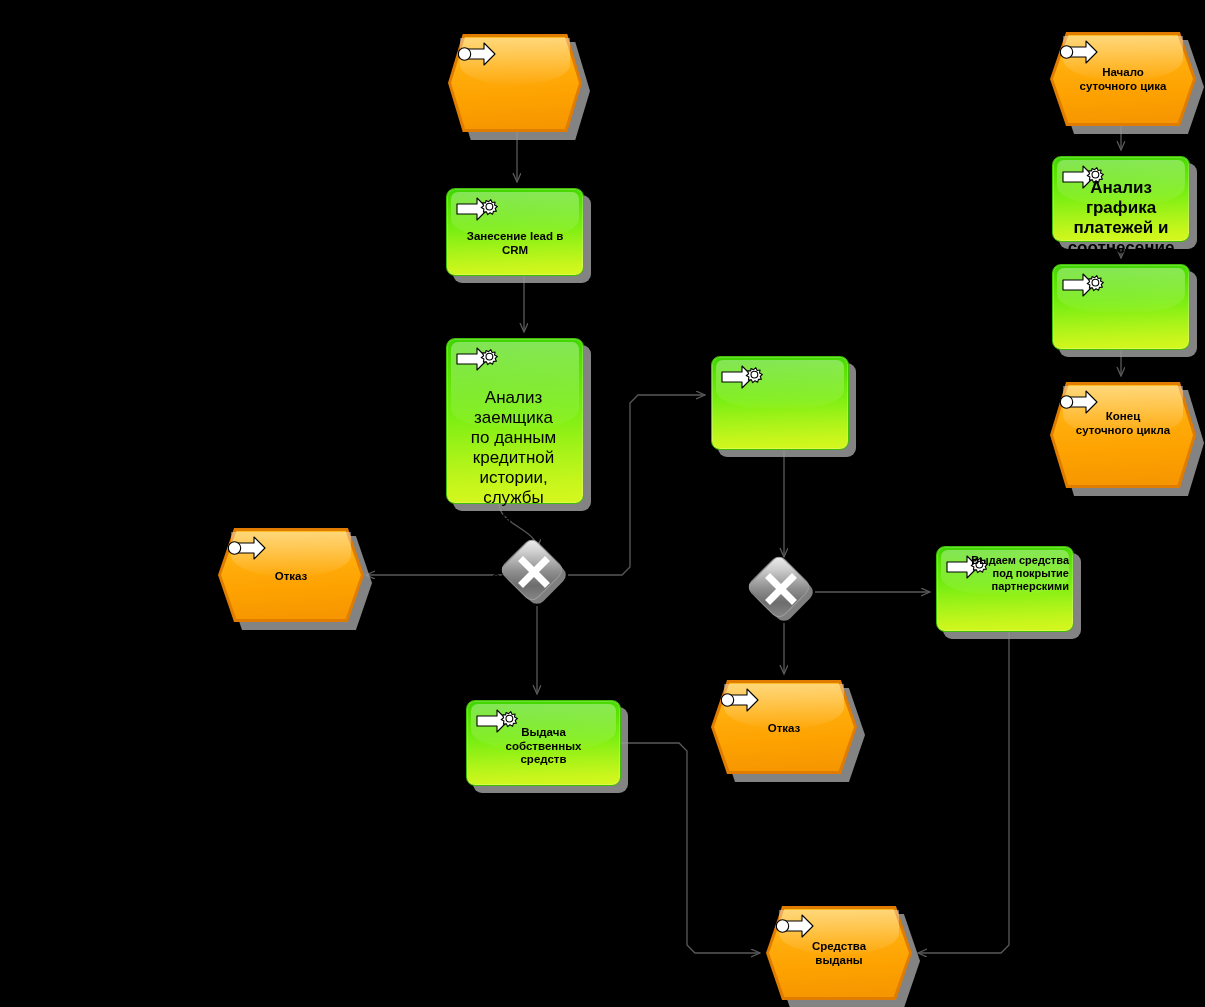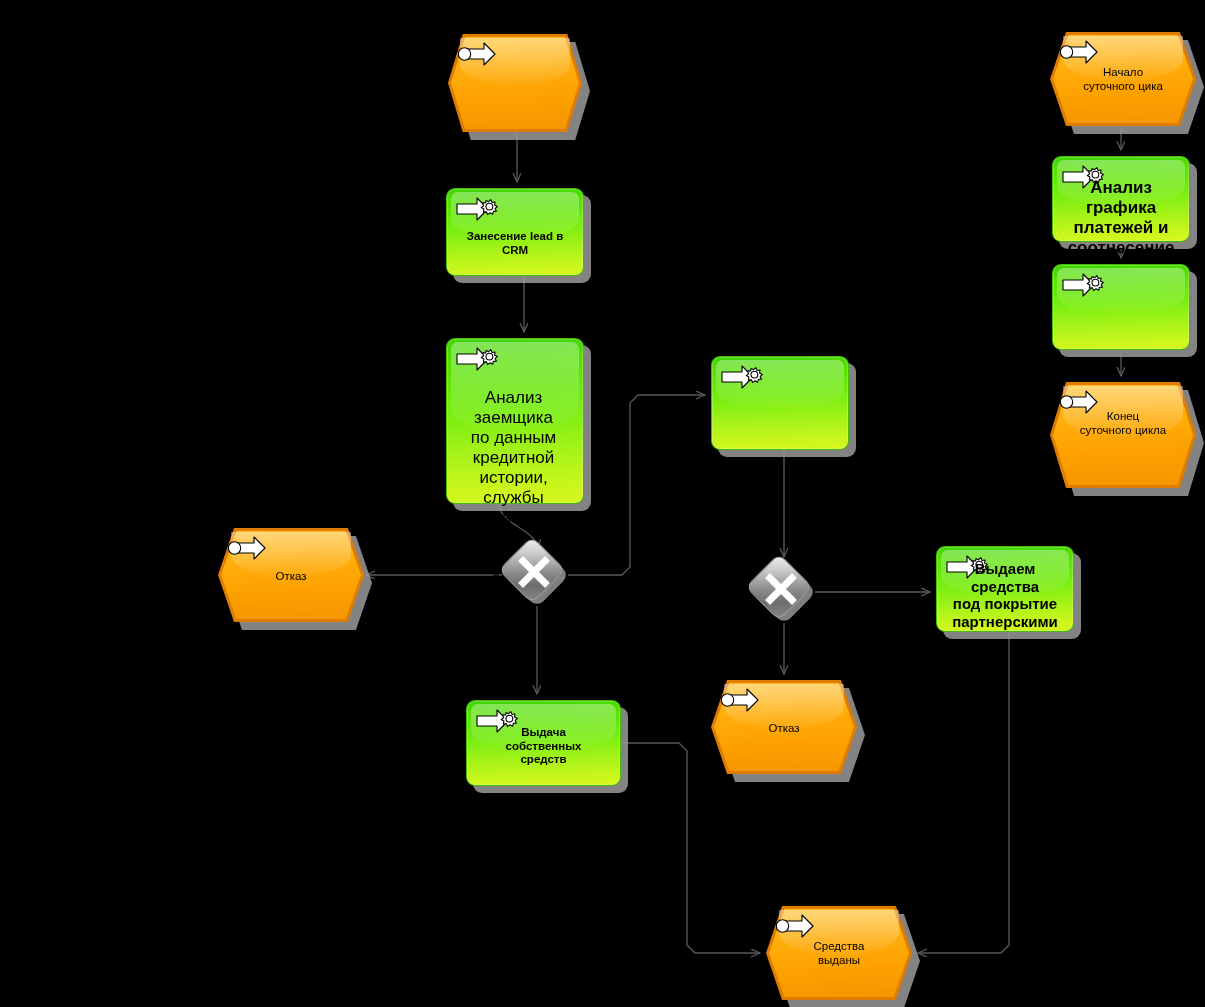--- a/index.html
+++ b/index.html
@@ -35,21 +35,21 @@
                  clip-path:polygon(11% 0,89% 0,100% 50%,89% 100%,11% 100%,0 50%);}
   .event .rim{position:absolute;left:0;top:0;right:0;bottom:0;
               background:#e07c00;
               clip-path:polygon(11% 0,89% 0,100% 50%,89% 100%,11% 100%,0 50%);}
   .event .inner{position:absolute;left:3px;top:3px;right:3px;bottom:3px;
                 background:linear-gradient(177deg,#ffbe22 0%,#ffad0c 36%,#fda100 66%,#f59500 100%);
                 clip-path:polygon(11% 0,89% 0,100% 50%,89% 100%,11% 100%,0 50%);}
   .event .gloss{position:absolute;left:9%;top:4px;right:9%;height:48%;
                 background:linear-gradient(180deg,rgba(255,255,255,.40),rgba(255,255,255,.02));
                 border-radius:0 0 60px 60px/0 0 22px 22px;}
-  .event .lbl{font-weight:normal;}
+  .event .lbl{font-weight:bold;}
 
   
   .ic{position:absolute;left:10px;top:7px;width:46px;height:28px;}
   .ic svg{display:block;}
 
   
   .gw{position:absolute;width:62px;height:62px;}
   .gw .sh{position:absolute;left:8px;top:8px;width:46px;height:46px;
           background:#8d8d8d;border-radius:9px;transform:rotate(45deg);opacity:.9;}
   .gw .bd{position:absolute;left:2px;top:2px;width:46px;height:46px;
@@ -210,21 +210,21 @@
         </div>
         <div class="ic">
           <svg width="46" height="28" viewBox="0 0 46 28">
             <g fill="#ffffff" stroke="#000" stroke-width="1.1" stroke-linejoin="round">
               <path d="M1 9 h20 v-6 l11 11 -11 11 v-6 h-20 z"></path>
               <path d="M30 5.5 l2.6 1.2 2.2-2.1 1.3 2.9 3-0.5 -0.6 3 2.9 1.4 -2.2 2.1 1.2 2.8 -3 0.1 -0.8 2.9 -2.6-1.5 -2.4 1.8 -1.2-2.8 -3 0.3 0.5-3 -2.7-1.5 2.4-1.9 -1-2.8 3 0z"></path>
               <circle cx="33.4" cy="11.6" r="3.4" fill="#ffffff"></circle>
             </g>
           </svg>
         </div>
-        <div class="lbl" style="top:14px;font-size:15px;left:5px;right:5px;">Выдаем средства
+        <div class="lbl" style="top:8px;font-size:11px;left:5px;right:5px;text-align:right;">Выдаем средства
 под покрытие
 партнерскими</div>
       </div>
       <div class="node event" style="left: 766px; top: 906px; width: 146px; height: 94px;">
         <div class="shadow"></div>
         <div class="rim"></div>
         <div class="inner"></div>
         <div class="gloss"></div>
         <div class="ic">
           <svg width="46" height="26" viewBox="0 0 46 26">

